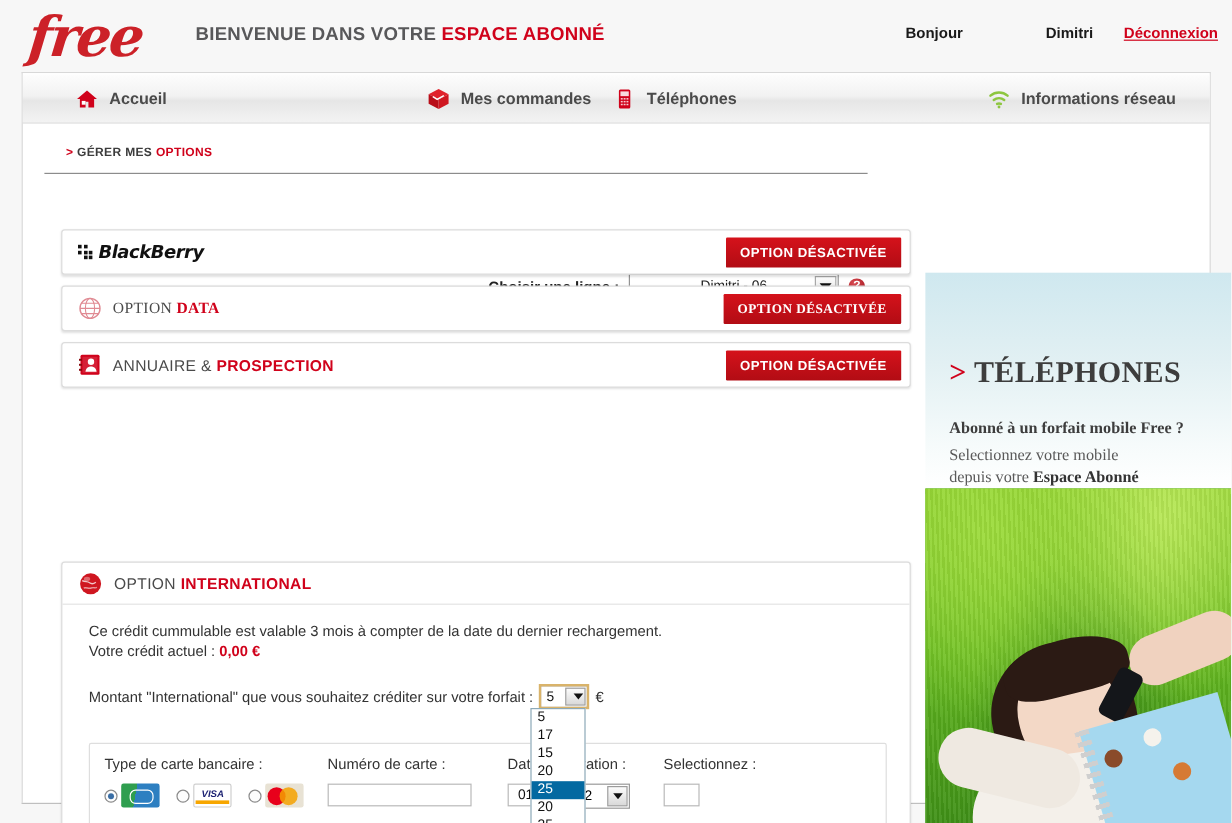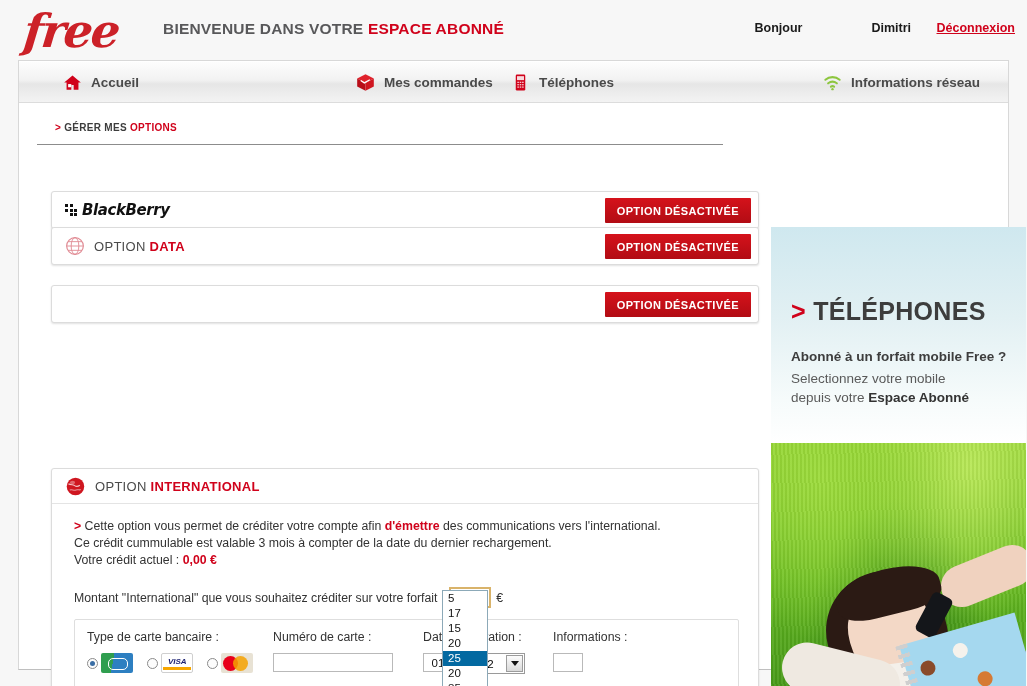--- a/index.html
+++ b/index.html
@@ -205,22 +205,23 @@
   }
   .popup-item.sel2 { background: #0369a1; color: #fff; }
 
   
   .promo {
     position: absolute; left: 752px; top: 124px;
     width: 255px; height: 506px;
     overflow: hidden;
   }
   .promo-top {
-    height: 216px; position: relative;
+    height: 180px; position: relative;
     background: linear-gradient(to bottom,#cfe8ef 0%, #e2f0f3 42%, #f6fbfb 80%, #ffffff 100%);
+    font-family: Liberation Serif, serif;
   }
   .promo-title {
     position: absolute; left: 20px; top: 70px;
     font-size: 25px; font-weight: bold; color: #3d3d3d; letter-spacing: .3px;
   }
   .promo-title .gt { color: #d0021b; }
   .promo-sub1 { position: absolute; left: 20px; top: 122px; font-size: 13.5px; font-weight: bold; color: #3d3d3d; }
   .promo-sub2 { position: absolute; left: 20px; top: 142px; font-size: 13.5px; color: #5a5a5a; line-height: 19px; }
   .promo-sub2 b { color: #333; }
   .promo-img { position: relative; height: 284px; overflow: hidden; background: #4aa81e; }
@@ -345,53 +346,62 @@
               <i></i>
               <i style="opacity:0"></i>
               <i></i>
               <i></i>
           </span>
           <span class="bb-word">BlackBerry</span>
         </div>
         <div class="badge">OPTION DÉSACTIVÉE</div>
       </div>
 
-      <div class="optrow" style="top:124px;">
+      <div class="optrow" style="top:135px;font-family:Liberation Serif, serif;">
         <div class="optrow-label">
           <svg width="20" height="20" viewBox="0 0 24 24">
             <circle cx="12" cy="12" r="10" fill="none" stroke="#e08a93" stroke-width="1.4"></circle>
             <ellipse cx="12" cy="12" rx="4.6" ry="10" fill="none" stroke="#e08a93" stroke-width="1.1"></ellipse>
             <path d="M2 12h20M3.6 6.8h16.8M3.6 17.2h16.8" stroke="#e08a93" stroke-width="1.1" fill="none"></path>
           </svg>
           <span><span>OPTION </span><b>DATA</b></span>
         </div>
         <div class="badge">OPTION DÉSACTIVÉE</div>
       </div>
 
       <div class="optrow" style="top:182px;">
+        <div class="optrow-label">
+          <svg width="20" height="20" viewBox="0 0 24 24">
+            <rect x="2.5" y="2" width="19" height="20" rx="1.5" fill="#d0021b"></rect>
+            <rect x="4.5" y="4" width="15" height="16" fill="#ffffff" opacity=".12"></rect>
+            <circle cx="13" cy="9" r="3.2" fill="#ffffff"></circle>
+            <path d="M7.5 19c0-3.2 2.5-5.4 5.5-5.4s5.5 2.2 5.5 5.4z" fill="#ffffff"></path>
+            <rect x="1" y="6" width="3" height="2" fill="#8a0a10"></rect>
+            <rect x="1" y="11" width="3" height="2" fill="#8a0a10"></rect>
+            <rect x="1" y="16" width="3" height="2" fill="#8a0a10"></rect>
+          </svg>
+          <span><span>ANNUAIRE &amp; </span><b>PROSPECTION</b></span>
+        </div>
         <div class="badge">OPTION DÉSACTIVÉE</div>
       </div>
 
       <div class="intl">
         <div class="intl-head">
           <div class="optrow-label">
             <svg width="21" height="21" viewBox="0 0 24 24">
               <circle cx="12" cy="12" r="10" fill="#cf1620"></circle>
               <path d="M4 9c3 1.5 5 .5 7 2s4 1 6-.5" stroke="#ffffff" stroke-width="1.3" fill="none" opacity=".75"></path>
               <path d="M5.5 16c2.5-1 4.5 1 7 0s3.5.5 5.5-.5" stroke="#ffffff" stroke-width="1.3" fill="none" opacity=".55"></path>
               <ellipse cx="8.6" cy="7.4" rx="3" ry="2" fill="#ffffff" opacity=".35"></ellipse>
             </svg>
             <span><span>OPTION </span><b>INTERNATIONAL</b></span>
           </div>
         </div>
 
         <div class="intl-body">
-          <div class="intl-p">
-            <span class="gt">&gt;</span><span> Cette option vous permet de créditer votre compte afin </span><span class="red">d'émettre</span><span> des communications vers l'international.</span>
-          </div>
           <div class="intl-p">Ce crédit cummulable est valable 3 mois à compter de la date du dernier rechargement.</div>
           <div class="intl-p">
             <span>Votre crédit actuel : </span><span class="red">0,00 €</span>
           </div>
 
           <div class="intl-amount">
             <span>Montant "International" que vous souhaitez créditer sur votre forfait :</span>
             <div class="amt-sel">
               <span>5</span>
               <span class="arw2">
@@ -399,21 +409,21 @@
                 </span>
             </div>
             <span>€</span>
           </div>
         </div>
 
         <div class="paybox">
           <div class="pay-col" style="left:12px;">Type de carte bancaire :</div>
           <div class="pay-col" style="left:198px;">Numéro de carte :</div>
           <div class="pay-col" style="left:348px;">Date d'expiration :</div>
-          <div class="pay-col" style="left:478px;">Informations :</div>
+          <div class="pay-col" style="left:478px;">Selectionnez :</div>
 
           <div class="pay-col pay-row2" style="left:12px;">
             <span class="radio on"></span>
             <span class="cardimg cb"></span>
             <span class="radio" style="margin-left:10px;"></span>
             <span class="cardimg visa"></span>
             <span class="radio" style="margin-left:10px;"></span>
             <span class="cardimg mc"></span>
           </div>
 

